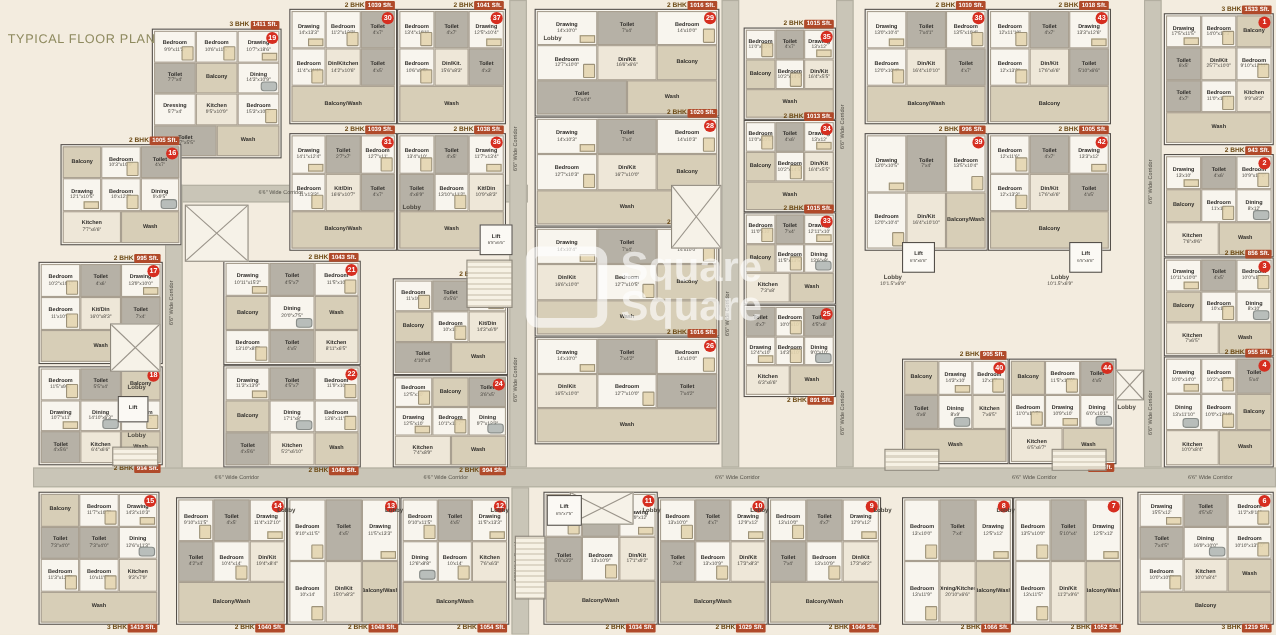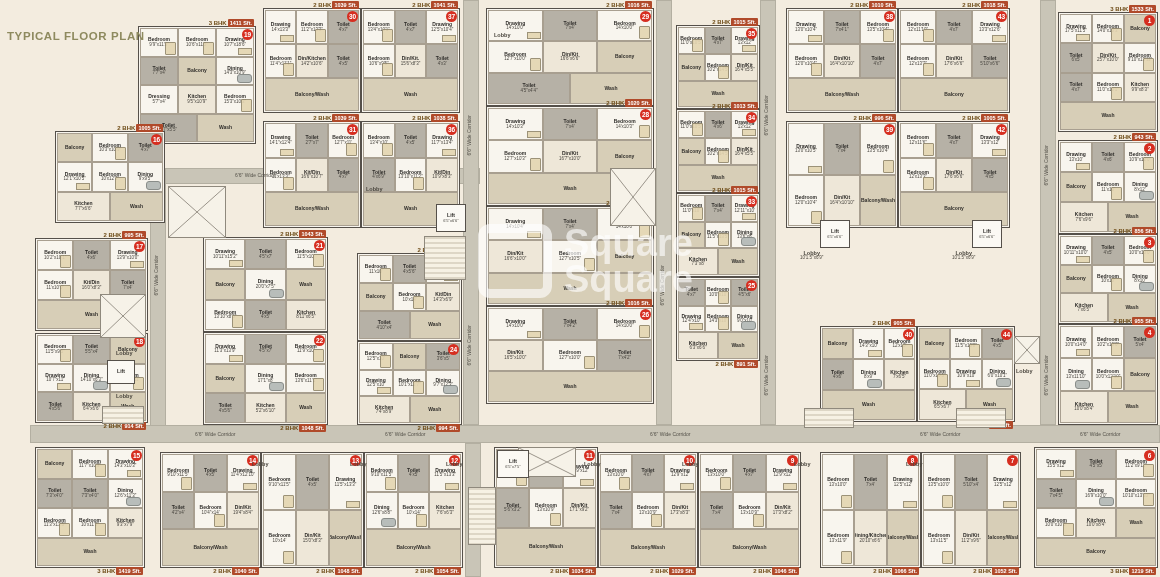--- a/index.html
+++ b/index.html
@@ -1,18 +1,18 @@
 <!DOCTYPE html>
 <html><head>
 <meta charset="utf-8">
 <style>
   html,body{margin:0;padding:0;background:#efe8da;}
   #plan{position:relative;width:1160px;height:577px;background:#f3ecdf;
         font-family:"Liberation Sans",sans-serif;overflow:hidden;}
-  .title{position:absolute;left:7px;top:30px;font-size:11.5px;font-weight:bold;
+  .title{position:absolute;left:7px;top:30px;font-size:11.5px;font-weight:normal;
          color:#8e8a5f;letter-spacing:.6px;z-index:2;}
   
   .wm{position:absolute;left:478px;top:224px;display:flex;gap:12px;align-items:center;
       z-index:6;pointer-events:none;color:rgba(255,255,255,.62);}
   .wm-sq{width:56px;height:56px;border:9px solid rgba(255,255,255,.62);border-radius:12px;}
   .wm-txt{font-size:38px;font-weight:bold;line-height:.95;}
   
   .corr{position:absolute;background:#c9c5b7;border:.5px solid #b3afa1;box-sizing:border-box;}
   .ctext{position:absolute;font-size:5px;color:#55524a;white-space:nowrap;z-index:2;}
   .ctext.v{writing-mode:vertical-rl;transform:rotate(180deg);}

